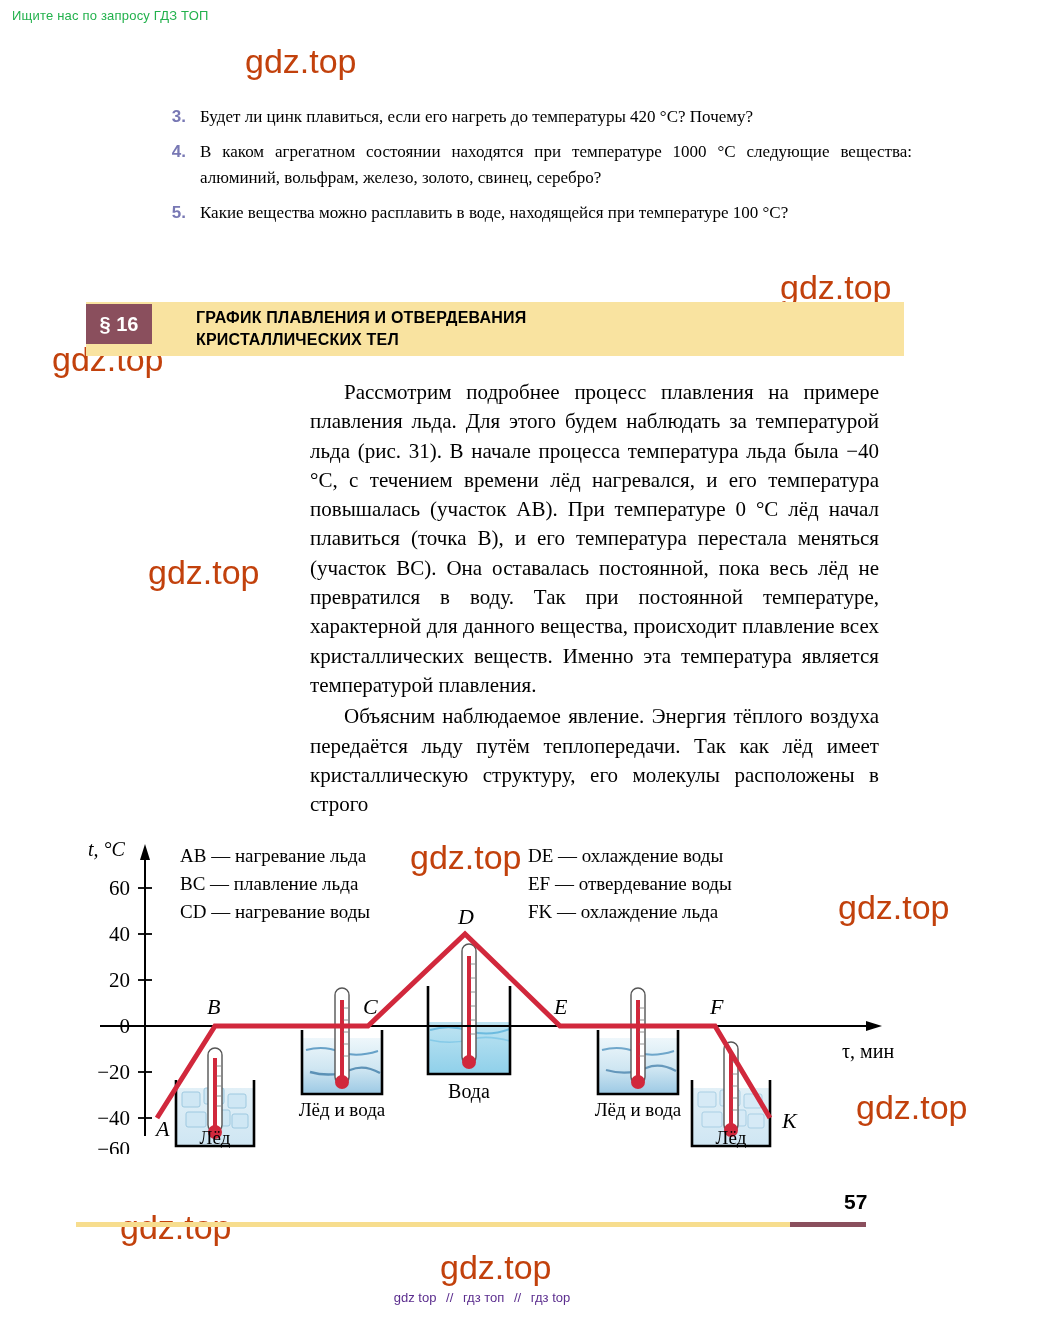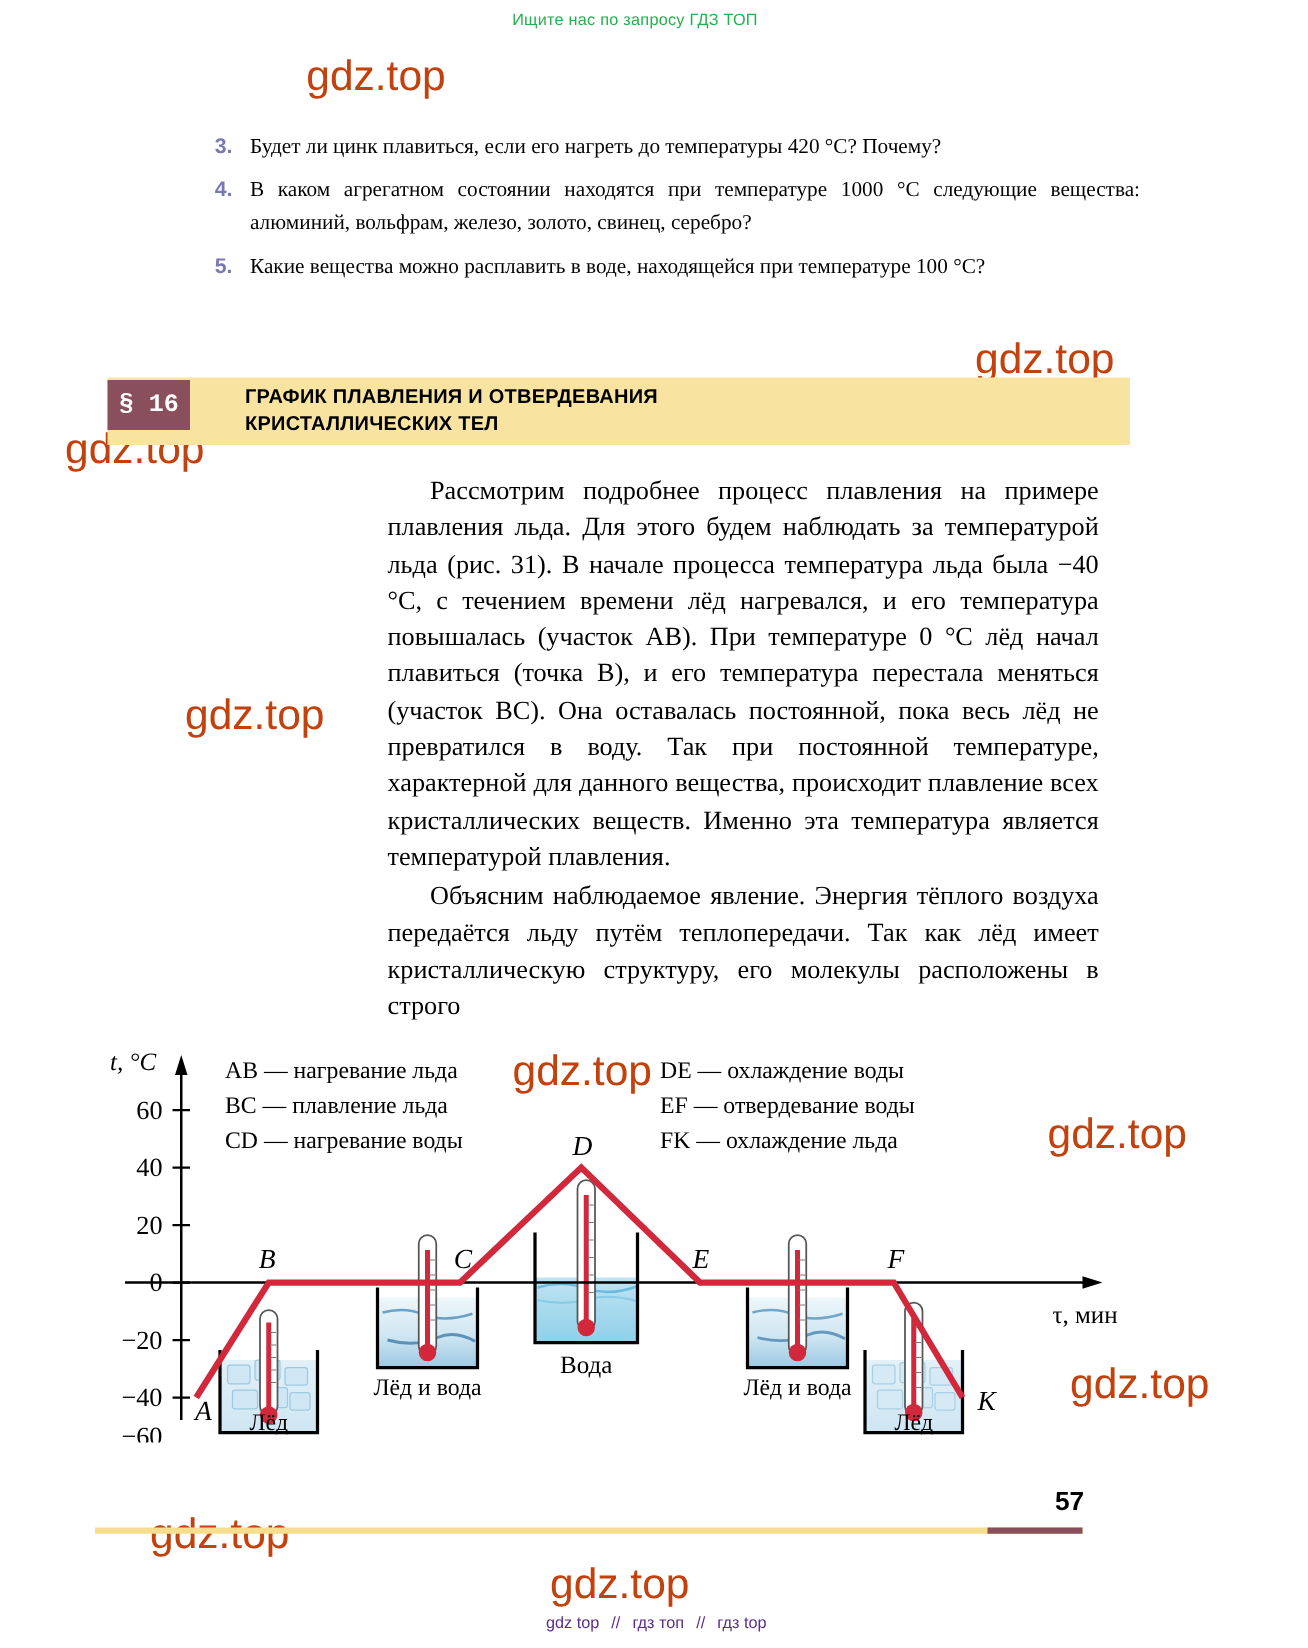--- a/index.html
+++ b/index.html
@@ -16,25 +16,26 @@
     font-family: "Liberation Serif", serif;
     color: #000000;
   }
 
   
   .top-banner {
     position: absolute;
     top: 8px;
     left: 0;
     width: 1016px;
-    text-align: center;
+    text-align: left;
     font-family: "Liberation Sans", sans-serif;
     font-size: 13px;
     color: #22b14c;
     letter-spacing: .2px;
+    padding-left: 12px;
   }
 
   
   .wm {
     position: absolute;
     font-family: "Liberation Sans", sans-serif;
     color: #c2410c;
     white-space: nowrap;
     pointer-events: none;
   }
@@ -90,21 +91,21 @@
     left: 0; top: 0;
     width: 818px; height: 54px;
     background: #f9e3a0;
   }
   .sec-badge {
     position: absolute;
     left: 0; top: 2px;
     width: 66px; height: 40px;
     background: #8a4f5d;
     color: #ffffff;
-    font-family: Liberation Mono, monospace;
+    font-family: Liberation Sans, sans-serif;
     font-weight: bold;
     font-size: 20px;
     display: flex;
     align-items: center;
     justify-content: center;
   }
   .sec-title {
     position: absolute;
     left: 110px;
     top: 5px;
@@ -186,21 +187,20 @@
   
   .footer-links {
     position: absolute;
     left: 0;
     top: 1290px;
     width: 964px;
     text-align: center;
     font-family: "Liberation Sans", sans-serif;
     font-size: 13px;
     color: #5b2d8e;
-    margin-left: 43px;
   }
   .footer-links span { margin: 0 3px; }
   .sep { color: #5b2d8e; }
 </style>
 </head>
 <body>
 
 <div id="page">
 
   <div class="top-banner">Ищите нас по запросу ГДЗ ТОП</div>

